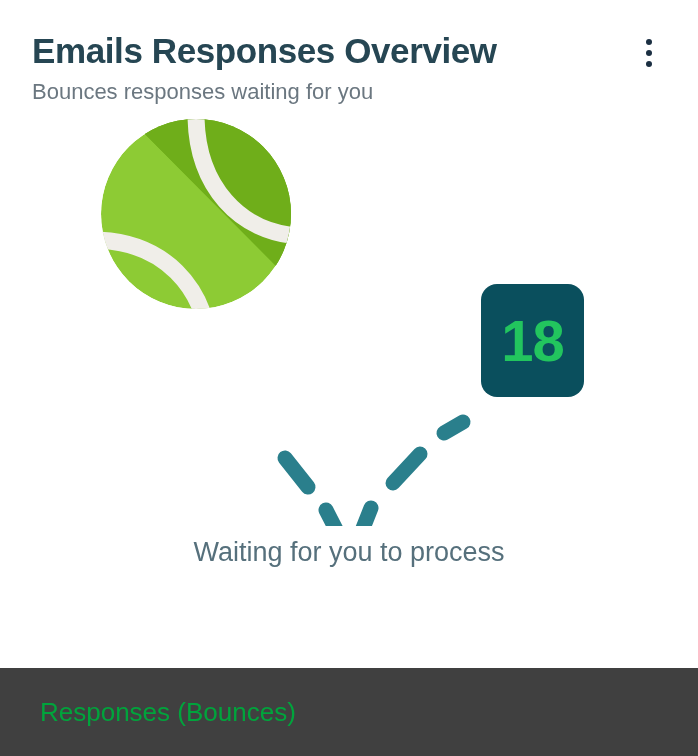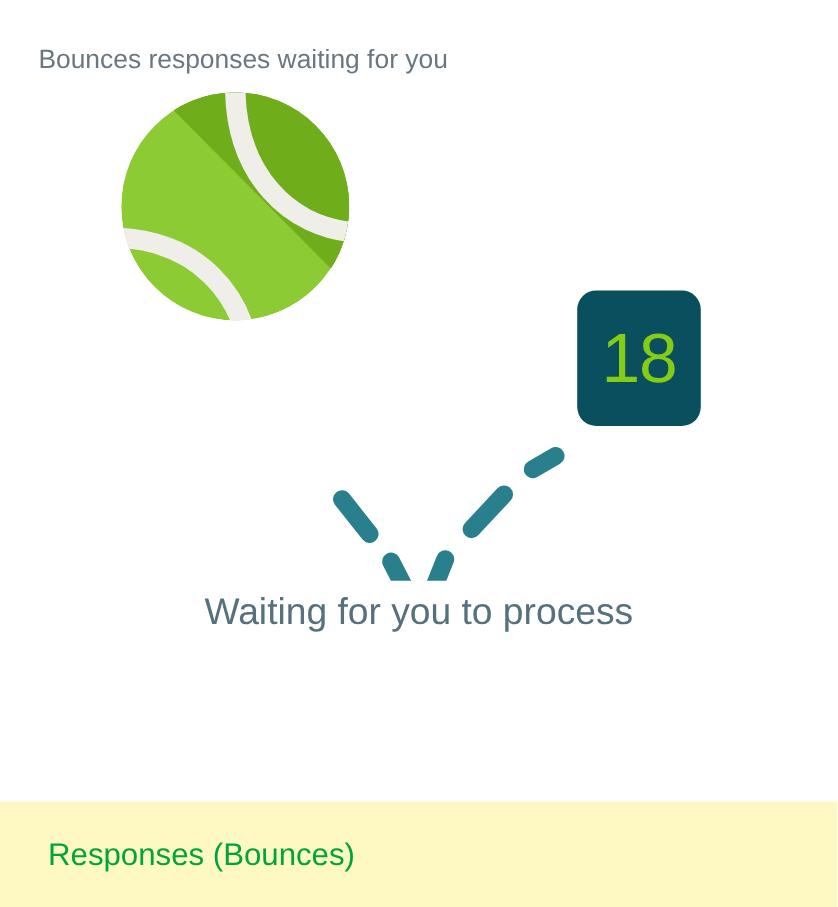--- a/index.html
+++ b/index.html
@@ -94,59 +94,67 @@
     height: 113px;
     border-radius: 16px;
     background: #0a4f5d;
     display: flex;
     align-items: center;
     justify-content: center;
   }
   .count-badge .count-value {
     font-size: 58px;
     line-height: 58px;
-    font-weight: normal;
-    color: #84cc16;
+    font-weight: bold;
+    color: #22c55e;
     letter-spacing: -1px;
   }
 
   .illo-caption {
     position: absolute;
     left: 0;
     top: 430px;
     width: 698px;
     text-align: center;
-    font-size: 31px;
+    font-size: 27px;
     line-height: 32px;
     color: #56707c;
   }
 
   
   .card-footer {
     flex: 0 0 auto;
     height: 88px;
-    background: #fef9c3;
+    background: #404040;
     display: flex;
     align-items: center;
     padding: 0 40px;
   }
   .footer-link {
     font-size: 26px;
     line-height: 32px;
     color: #00a43c;
     cursor: pointer;
     white-space: nowrap;
   }
 </style>
 </head>
 <body>
 
 <div class="card">
 
   <div class="card-header">
+    <div class="title-row">
+      <div class="card-title">Emails Responses Overview</div>
+      <div class="kebab-menu">
+        <span class="dot"></span>
+        <span class="dot"></span>
+        <span class="dot"></span>
+      </div>
+    </div>
     <div class="card-subtitle">Bounces responses waiting for you</div>
   </div>
 
   <div class="illustration">
 
     <svg class="illo-svg" viewBox="0 0 698 420">
       <defs>
         <clipPath id="ballClip">
           <circle cx="196" cy="108" r="95"></circle>
         </clipPath>

